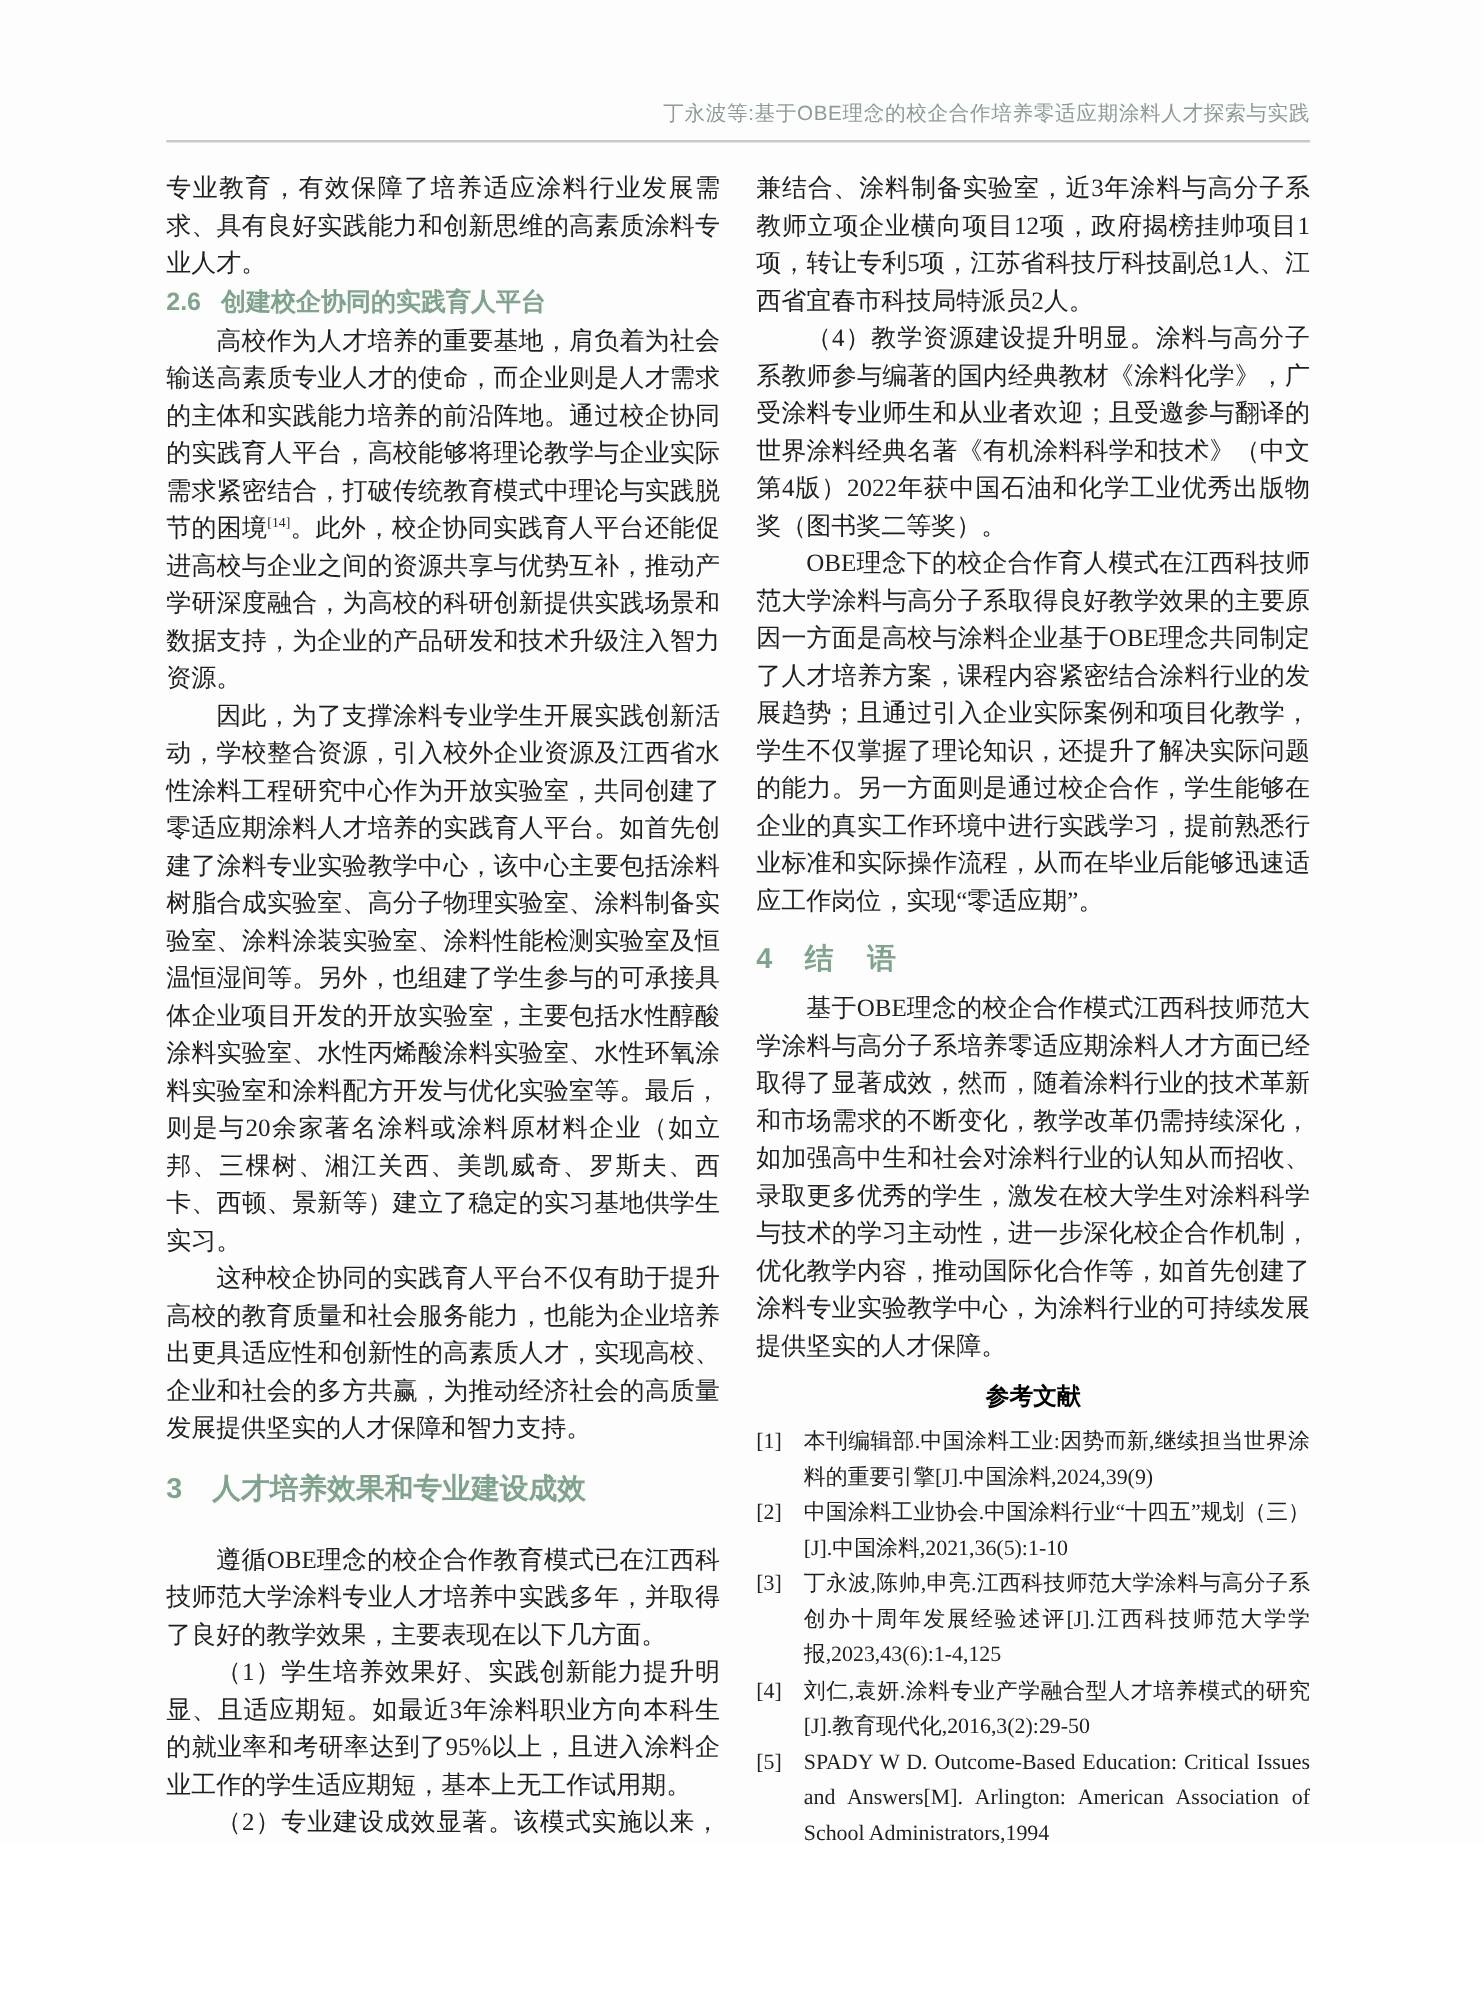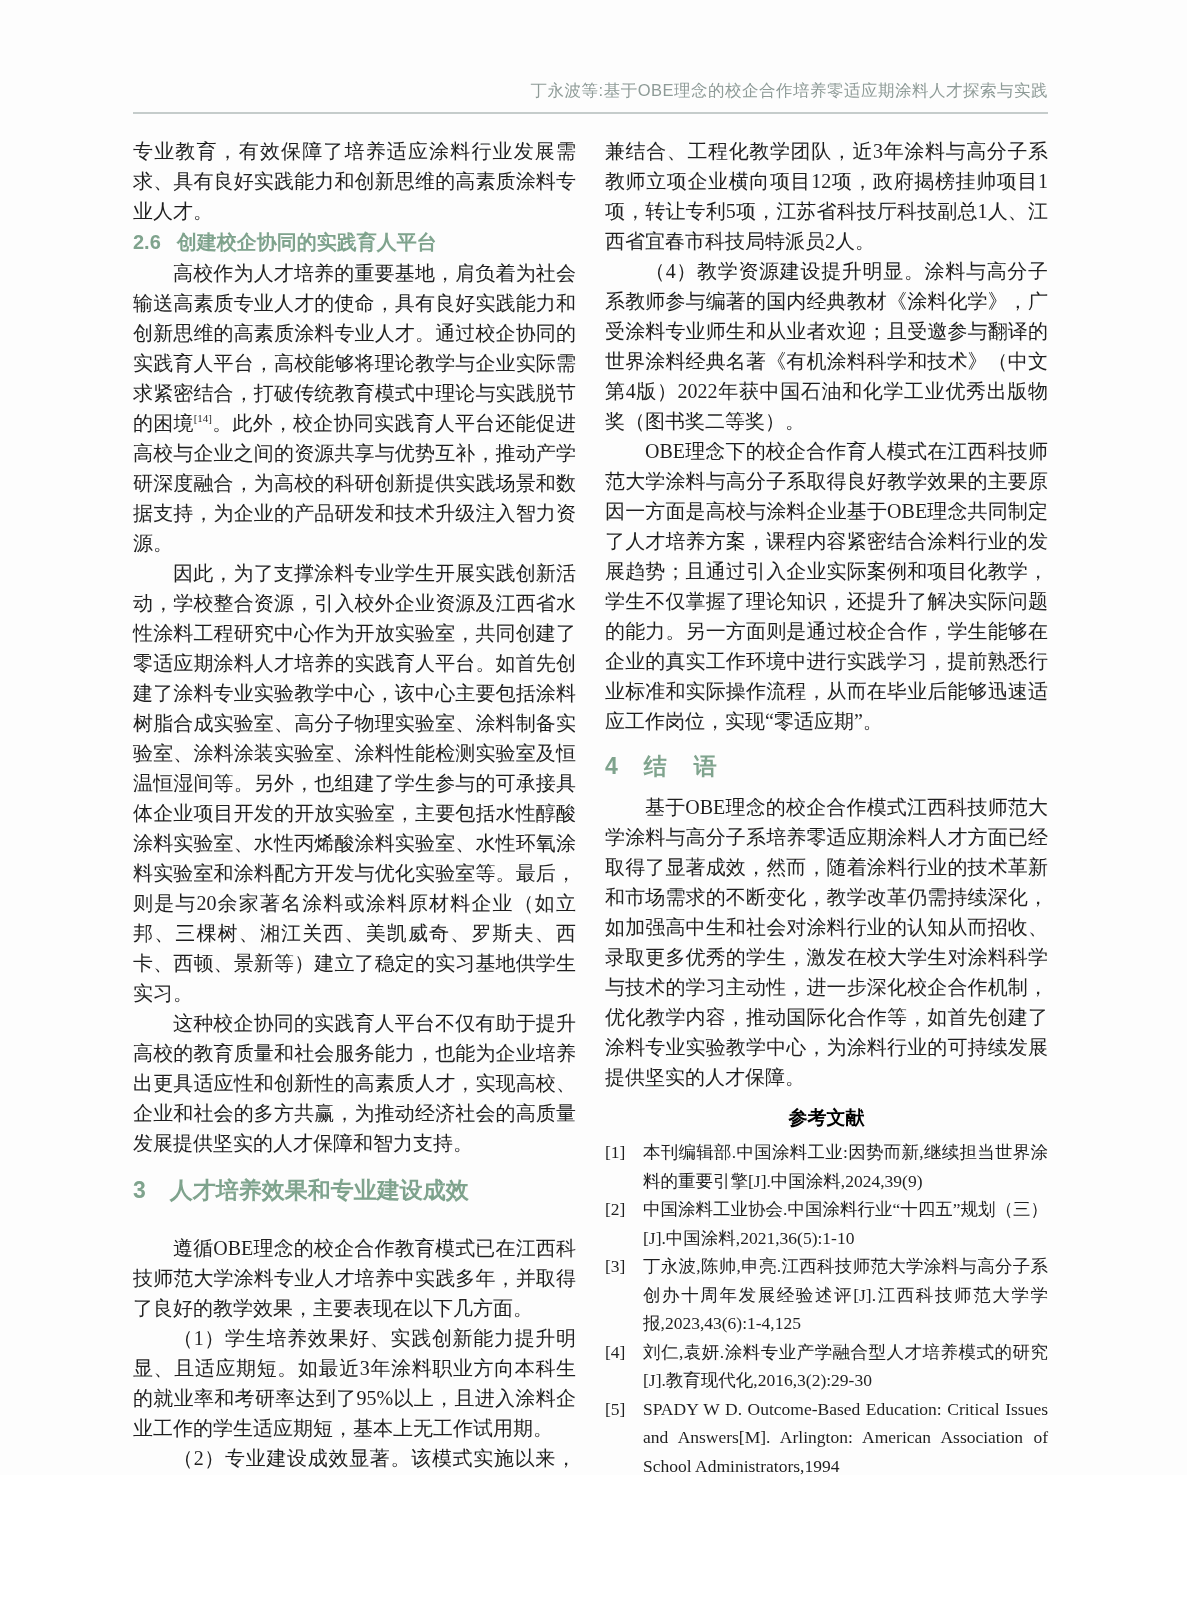--- a/index.html
+++ b/index.html
@@ -84,38 +84,38 @@
 
   <div class="content">
 
     <div class="col">
       <p class="no-indent">专业教育，有效保障了培养适应涂料行业发展需求、具有良好实践能力和创新思维的高素质涂料专业人才。</p>
 
       <div class="h-sub">
         <span class="h-num">2.6</span><span>创建校企协同的实践育人平台</span>
       </div>
 
-      <p><span>高校作为人才培养的重要基地，肩负着为社会输送高素质专业人才的使命，具有良好实践能力和创新思维的高素质涂料专业人才。通过校企协同的实践育人平台，高校能够将理论教学与企业实际需求紧密结合，打破传统教育模式中理论与实践脱节的困境</span><sup class="cite">[14]</sup><span>。此外，校企协同实践育人平台还能促进高校与企业之间的资源共享与优势互补，推动产学研深度融合，为高校的科研创新提供实践场景和数据支持，为企业的产品研发和技术升级注入智力资源。</span></p>
+      <p><span>高校作为人才培养的重要基地，肩负着为社会输送高素质专业人才的使命，而企业则是人才需求的主体和实践能力培养的前沿阵地。通过校企协同的实践育人平台，高校能够将理论教学与企业实际需求紧密结合，打破传统教育模式中理论与实践脱节的困境</span><sup class="cite">[14]</sup><span>。此外，校企协同实践育人平台还能促进高校与企业之间的资源共享与优势互补，推动产学研深度融合，为高校的科研创新提供实践场景和数据支持，为企业的产品研发和技术升级注入智力资源。</span></p>
 
       <p>因此，为了支撑涂料专业学生开展实践创新活动，学校整合资源，引入校外企业资源及江西省水性涂料工程研究中心作为开放实验室，共同创建了零适应期涂料人才培养的实践育人平台。如首先创建了涂料专业实验教学中心，该中心主要包括涂料树脂合成实验室、高分子物理实验室、涂料制备实验室、涂料涂装实验室、涂料性能检测实验室及恒温恒湿间等。另外，也组建了学生参与的可承接具体企业项目开发的开放实验室，主要包括水性醇酸涂料实验室、水性丙烯酸涂料实验室、水性环氧涂料实验室和涂料配方开发与优化实验室等。最后，则是与20余家著名涂料或涂料原材料企业（如立邦、三棵树、湘江关西、美凯威奇、罗斯夫、西卡、西顿、景新等）建立了稳定的实习基地供学生实习。</p>
 
       <p>这种校企协同的实践育人平台不仅有助于提升高校的教育质量和社会服务能力，也能为企业培养出更具适应性和创新性的高素质人才，实现高校、企业和社会的多方共赢，为推动经济社会的高质量发展提供坚实的人才保障和智力支持。</p>
 
       <div class="h-sec left">
         <span class="h-num">3</span><span>人才培养效果和专业建设成效</span>
       </div>
 
       <p>遵循OBE理念的校企合作教育模式已在江西科技师范大学涂料专业人才培养中实践多年，并取得了良好的教学效果，主要表现在以下几方面。</p>
       <p>（1）学生培养效果好、实践创新能力提升明显、且适应期短。如最近3年涂料职业方向本科生的就业率和考研率达到了95%以上，且进入涂料企业工作的学生适应期短，基本上无工作试用期。</p>
       <p>（2）专业建设成效显著。该模式实施以来，江西科技师范大学于2020年成为全国第二所获批教育部目录外“涂料工程”本科专业的设置单位，且由于涂料职业方向人才培养特色，江西科技师范大学应用化学专业于2019年获批国家级一流本科专业建设点。</p>
 
     </div>
 
     <div class="col">
-      <p class="no-indent">兼结合、工程化教学团队，近3年涂料与高分子系教师立项企业横向项目12项，政府揭榜挂帅项目1项，转让专利5项，江苏省科技厅科技副总1人、江西省宜春市科技局特派员2人。</p>
+      <p class="no-indent">兼结合、涂料制备实验室，近3年涂料与高分子系教师立项企业横向项目12项，政府揭榜挂帅项目1项，转让专利5项，江苏省科技厅科技副总1人、江西省宜春市科技局特派员2人。</p>
       <p>（4）教学资源建设提升明显。涂料与高分子系教师参与编著的国内经典教材《涂料化学》，广受涂料专业师生和从业者欢迎；且受邀参与翻译的世界涂料经典名著《有机涂料科学和技术》（中文第4版）2022年获中国石油和化学工业优秀出版物奖（图书奖二等奖）。</p>
       <p>OBE理念下的校企合作育人模式在江西科技师范大学涂料与高分子系取得良好教学效果的主要原因一方面是高校与涂料企业基于OBE理念共同制定了人才培养方案，课程内容紧密结合涂料行业的发展趋势；且通过引入企业实际案例和项目化教学，学生不仅掌握了理论知识，还提升了解决实际问题的能力。另一方面则是通过校企合作，学生能够在企业的真实工作环境中进行实践学习，提前熟悉行业标准和实际操作流程，从而在毕业后能够迅速适应工作岗位，实现“零适应期”。</p>
 
       <div class="h-sec right">
         <span class="h-num">4</span><span>结　语</span>
       </div>
 
       <p>基于OBE理念的校企合作模式江西科技师范大学涂料与高分子系培养零适应期涂料人才方面已经取得了显著成效，然而，随着涂料行业的技术革新和市场需求的不断变化，教学改革仍需持续深化，如加强高中生和社会对涂料行业的认知从而招收、录取更多优秀的学生，激发在校大学生对涂料科学与技术的学习主动性，进一步深化校企合作机制，优化教学内容，推动国际化合作等，如首先创建了涂料专业实验教学中心，为涂料行业的可持续发展提供坚实的人才保障。</p>
 
       <div class="ref-head">参考文献</div>
@@ -128,21 +128,21 @@
         <li class="ref-item">
           <span class="ref-label">[2]</span>
           <span class="ref-text">中国涂料工业协会.中国涂料行业“十四五”规划（三）[J].中国涂料,2021,36(5):1-10</span>
         </li>
         <li class="ref-item">
           <span class="ref-label">[3]</span>
           <span class="ref-text">丁永波,陈帅,申亮.江西科技师范大学涂料与高分子系创办十周年发展经验述评[J].江西科技师范大学学报,2023,43(6):1-4,125</span>
         </li>
         <li class="ref-item">
           <span class="ref-label">[4]</span>
-          <span class="ref-text">刘仁,袁妍.涂料专业产学融合型人才培养模式的研究[J].教育现代化,2016,3(2):29-30</span>
+          <span class="ref-text">刘仁,袁妍.涂料专业产学融合型人才培养模式的研究[J].教育现代化,2016,3(2):29-50</span>
         </li>
         <li class="ref-item">
           <span class="ref-label">[5]</span>
           <span class="ref-text">SPADY W D. Outcome-Based Education: Critical Issues and Answers[M]. Arlington: American Association of School Administrators,1994</span>
         </li>
       </ul>
 
       <p class="continuation">（下转第76页）</p>
     </div>
   </div>

